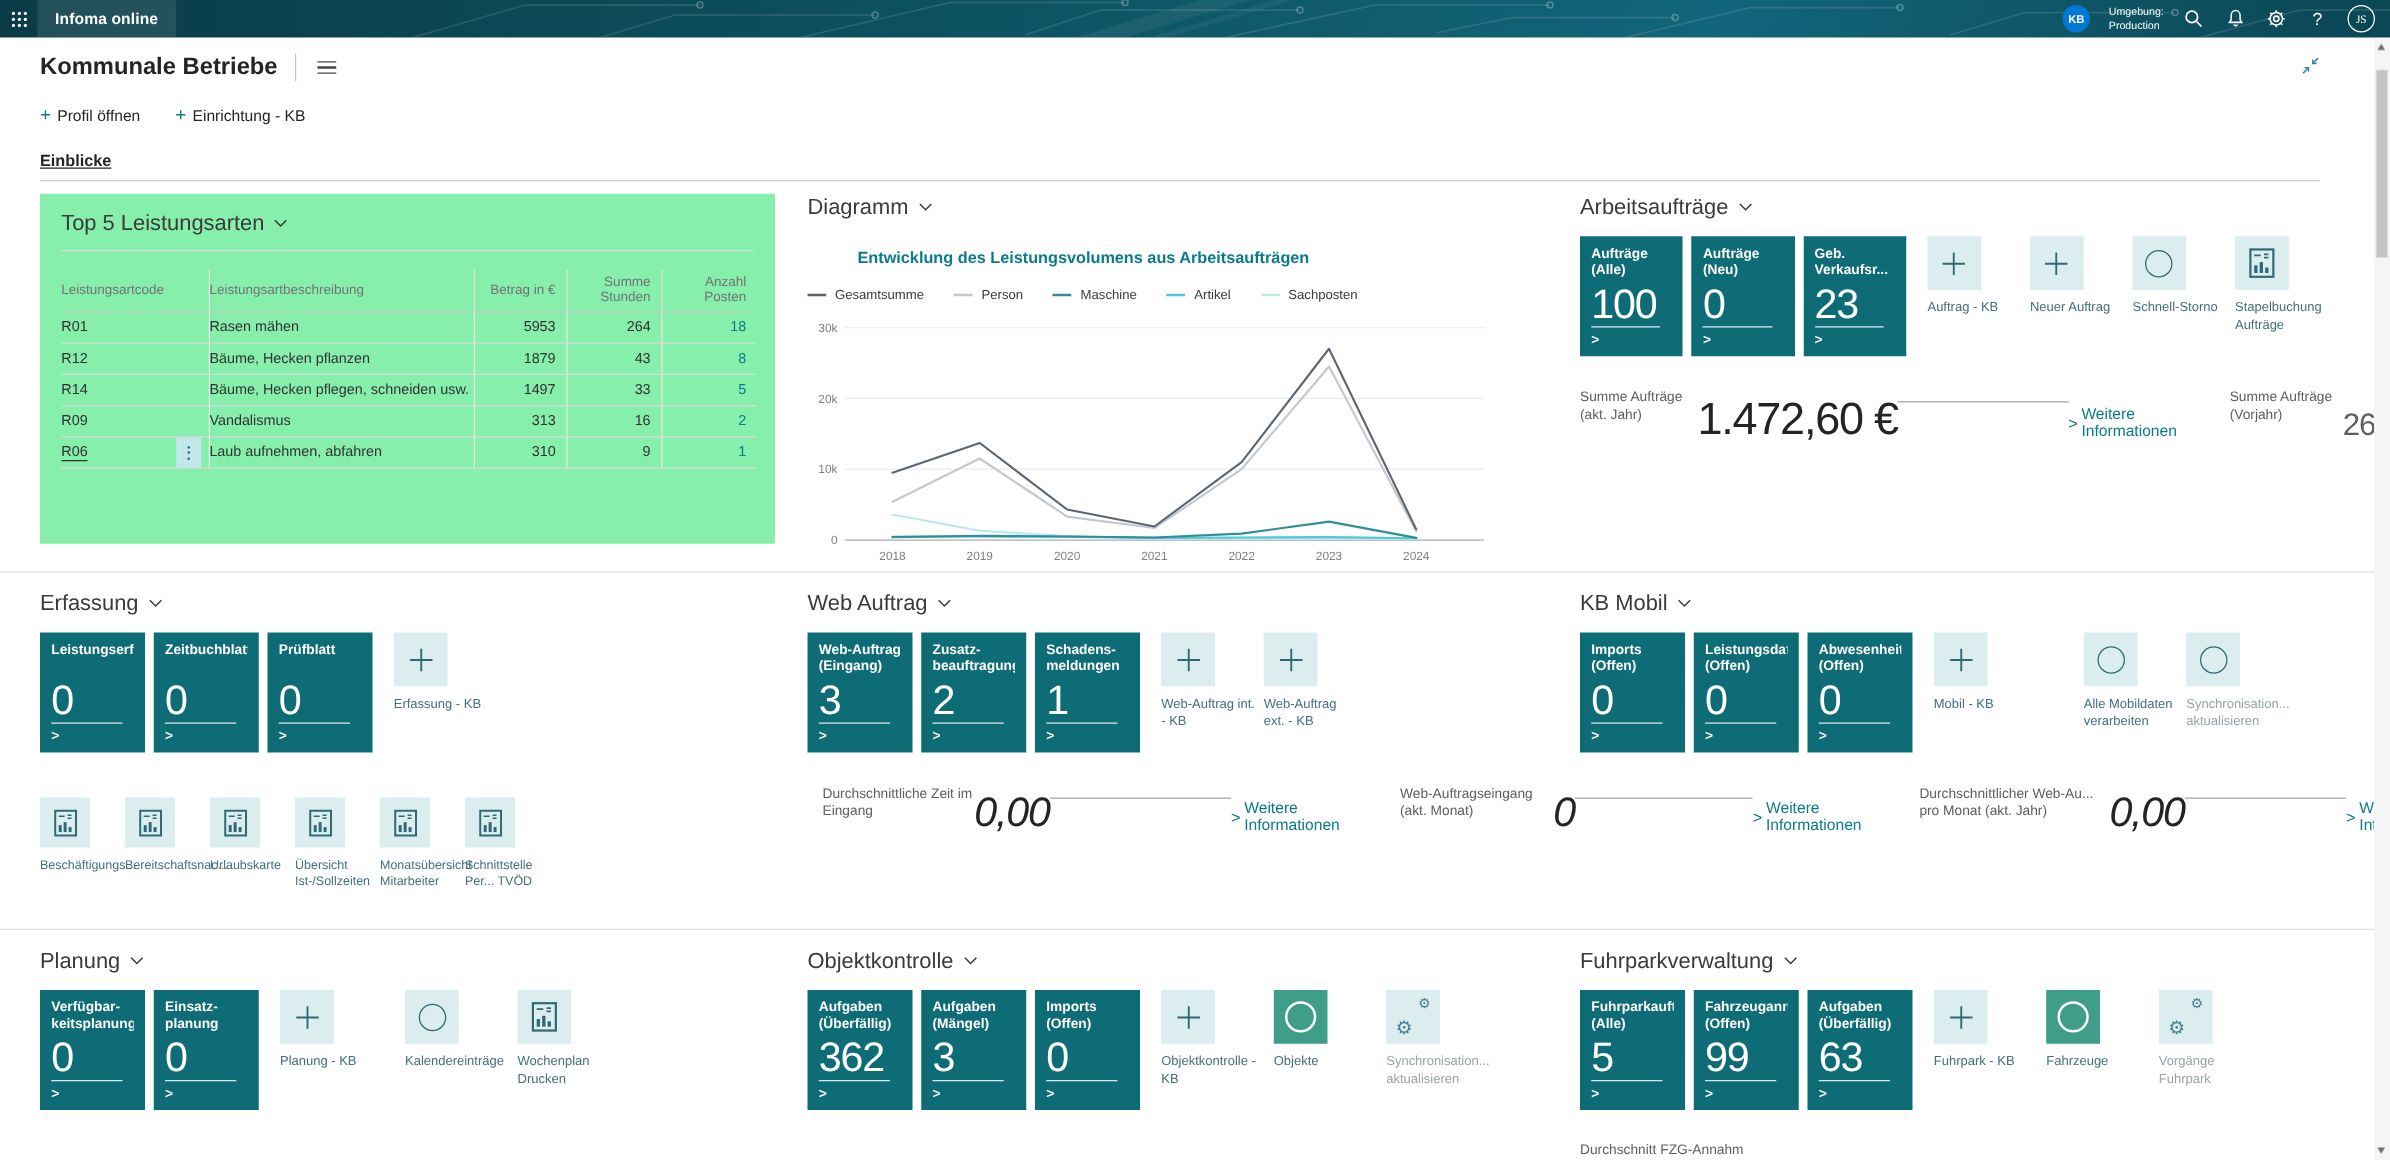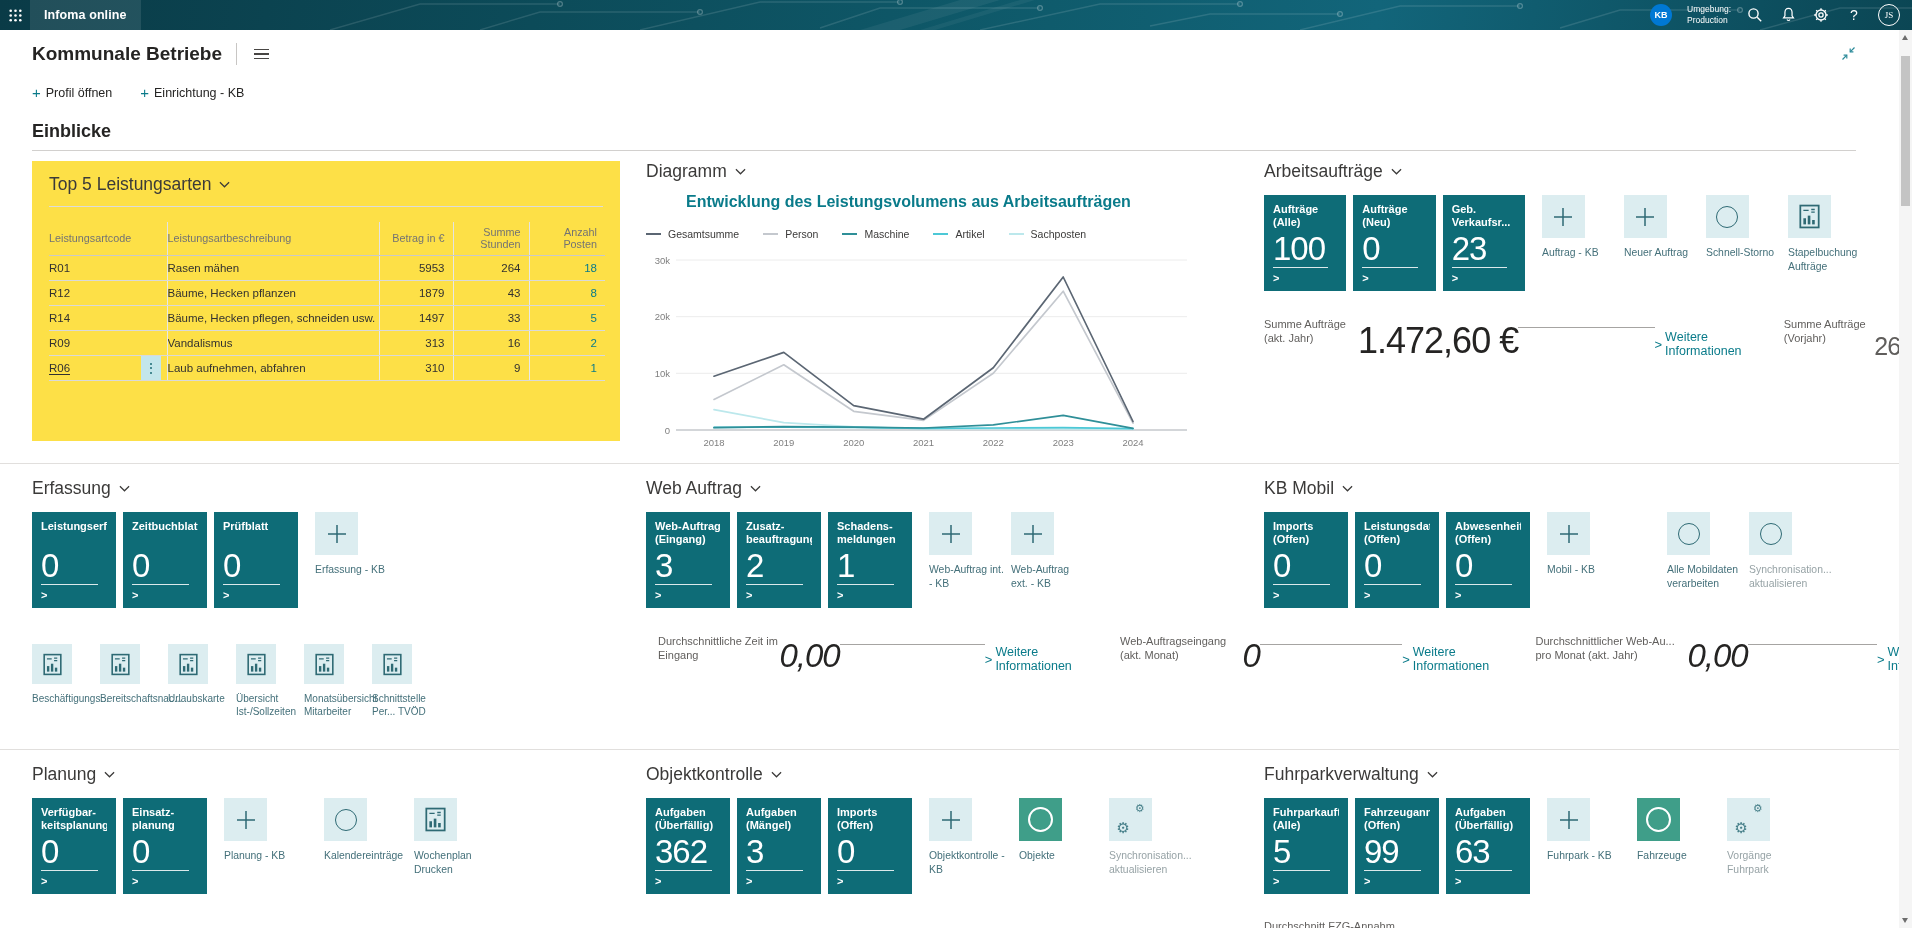--- a/index.html
+++ b/index.html
@@ -29,50 +29,50 @@
   .burger { display:flex; flex-direction:column; gap:3px; cursor:pointer; padding:3px; }
   .burger span { width:15px; height:1.6px; background:#484644; display:block; }
   .collapse { margin-left:auto; cursor:pointer; margin-top:2px; }
 
   .actionsrow { padding:15px 32px 0; }
   .actions-label { font-size:10.5px; color:#605e5c; }
   .actionlinks { display:flex; gap:28px; margin-top:6px; }
   .alink { display:flex; align-items:center; gap:5px; font-size:12.5px; color:#252423; cursor:pointer; }
   .plus-sm { color:#0a7b8a; font-size:15px; font-weight:400; line-height:10px; }
 
-  .insights-head { margin:21px 56px 0 32px; font-size:18px; font-weight:bold; color:#252423;
-    padding-bottom:8px; border-bottom:1px solid #d2d0ce; }
+  .insights-head { margin:21px 56px 0 32px; font-size:13px; font-weight:bold; color:#252423;
+    padding-bottom:8px; border-bottom:1px solid #d2d0ce;text-decoration:underline; }
 
   
   .band { display:grid; grid-template-columns:588px 592px 590px; column-gap:26px; padding:10px 56px 0 32px; }
   .band1 { height:296px; }
   .band2 { height:270px; border-top:1px solid #e1dfdd; margin-top:16px; padding-top:14px; }
   .band3 { border-top:1px solid #e1dfdd; margin-top:16px; padding-top:14px; }
 
   .sec-head { font-size:17.5px; color:#3b3a39; display:flex; align-items:center; gap:8px; cursor:pointer; width:max-content; }
 
   
-  .panel { background:#fde047; height:280px; padding:13px 17px; }
+  .panel { background:#86efac; height:280px; padding:13px 17px; }
   .panel-div { border-bottom:1px solid #dcdcdc; margin-top:11px; }
   table.t5 { width:100%; border-collapse:collapse; margin-top:15px; table-layout:fixed; }
   .t5 th { font-size:10.8px; font-weight:400; color:#737373; text-align:left; padding:4px 8px 5px 0;
     border-bottom:1px solid #c9c9c9; border-right:1px solid #e3e3e3; }
   .t5 th:last-child { border-right:none; }
   .t5 td { font-size:11.5px; color:#323130; padding:6px 8px 6px 0; border-bottom:1px solid #d9d9d9;
     border-right:1px solid #e7e7e7; position:relative; white-space:nowrap; overflow:hidden; }
   .t5 td:last-child { border-right:none; }
   .t5 .num { text-align:right; }
   .t5 .teal { color:#0a7b8a; }
   .code-underline { border-bottom:1px solid #323130; }
   .rowmenu { position:absolute; right:6px; top:50%; transform:translateY(-50%); width:20px; height:26px;
     background:#c3e6eb; display:flex; flex-direction:column; align-items:center; justify-content:center; gap:2.5px; cursor:pointer; }
   .rowmenu i { width:2px; height:2px; border-radius:50%; background:#1d6b75; display:block; }
 
   
-  .chart-sub { color:#0a7b8a; font-weight:bold; font-size:16px; margin-top:11px; cursor:pointer;padding-left:40px; }
+  .chart-sub { color:#0a7b8a; font-weight:bold; font-size:13px; margin-top:22px; cursor:pointer;padding-left:40px; }
   .legend { display:flex; gap:24px; margin-top:17px; font-size:10.5px; color:#3b3a39; align-items:center; }
   .litem { display:flex; align-items:center; gap:7px; }
   .ldash { width:15px; height:2.5px; display:inline-block; }
 
   
   .tilerow { display:flex; gap:7px; margin-top:13px; align-items:flex-start; }
   .cue { width:84px; height:96px; background:#0e6c77; color:#fff; padding:8px 9px 7px; display:flex; flex-direction:column; cursor:pointer; }
   .cue-label { font-size:11px; font-weight:bold; line-height:1.2; height:28px; overflow:hidden; }
   .cue-value { font-size:33px; letter-spacing:-1px; line-height:1.05; margin-top:3px; }
   .cue-line { height:1px; background:rgba(255,255,255,.85); width:86%; margin-top:auto; }

